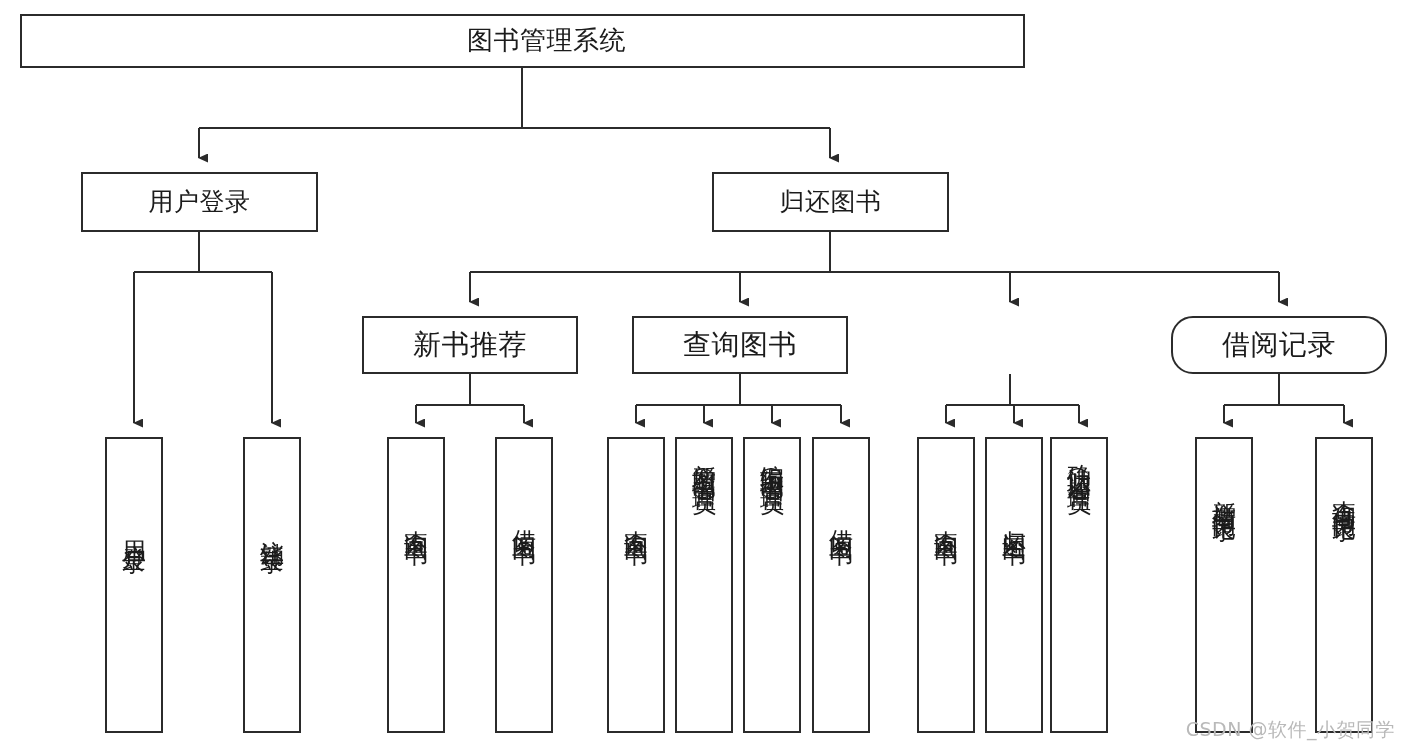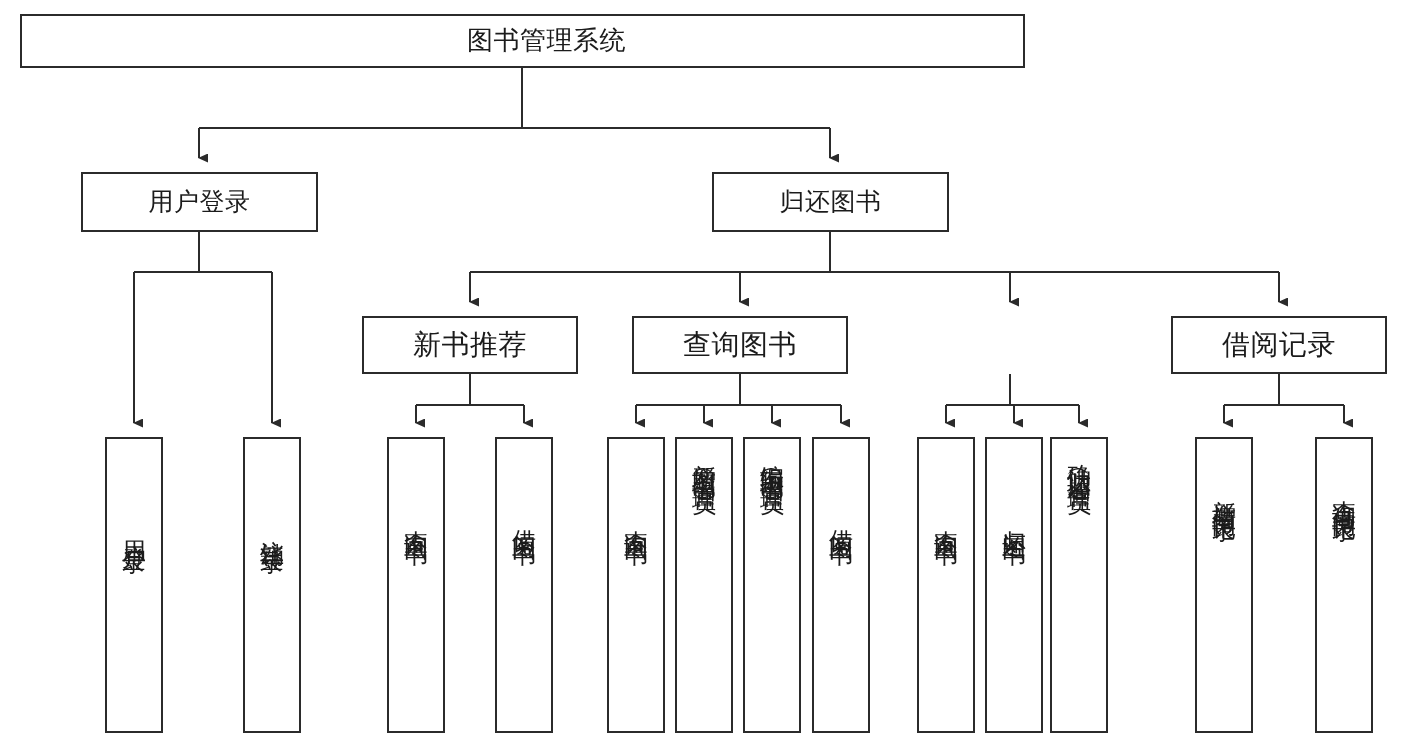--- a/index.html
+++ b/index.html
@@ -151,21 +151,21 @@
 
   <div class="node h lvl3" style="left:362px; top:316px; width:216px; height:58px;">
     <span class="node-label">新书推荐</span>
   </div>
 
   <div class="node h lvl3" style="left:632px; top:316px; width:216px; height:58px;">
     <span class="node-label">查询图书</span>
   </div>
 
 
-  <div class="node h lvl3" style="left:1171px; top:316px; width:216px; height:58px;">
+  <div class="node h lvl3" style="left:1171px; top:316px; width:216px; height:58px;border-radius:22px;">
     <span class="node-label">借阅记录</span>
   </div>
 
   <div class="node v" style="left:105px; top:437px; width:58px; height:296px; padding-top:82px;">
     <span class="node-label">用户登录</span>
   </div>
 
   <div class="node v" style="left:243px; top:437px; width:58px; height:296px; padding-top:82px;">
     <span class="node-label">注销登录</span>
   </div>
@@ -207,14 +207,15 @@
   </div>
 
   <div class="node v" style="left:1195px; top:437px; width:58px; height:296px; padding-top:42px;">
     <span class="node-label">新增借阅记录</span>
   </div>
 
   <div class="node v" style="left:1315px; top:437px; width:58px; height:296px; padding-top:42px;">
     <span class="node-label">查询借阅记录</span>
   </div>
 
+  <div id="watermark">CSDN @软件_小贺同学</div>
 
 </div>
 
 </body></html>

